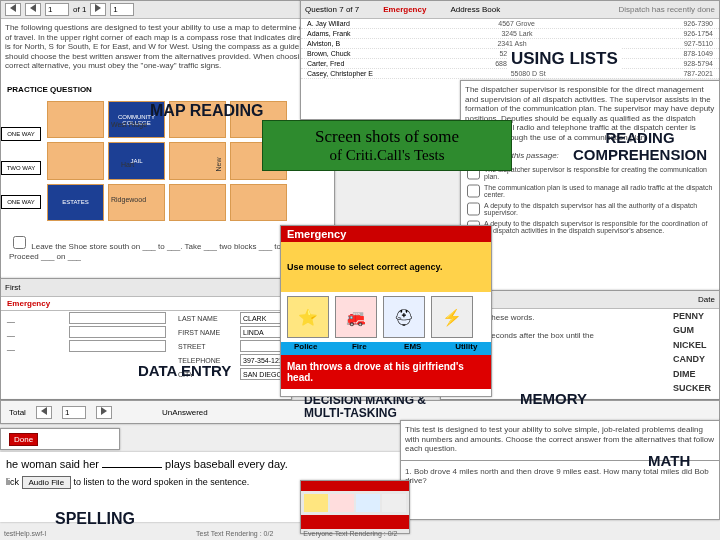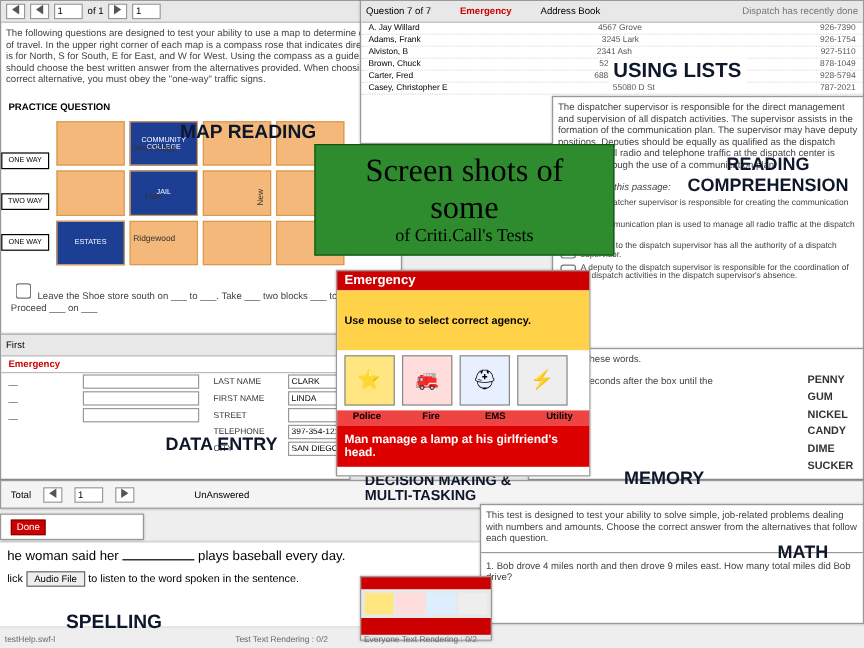--- a/index.html
+++ b/index.html
@@ -17,21 +17,21 @@
   .map-street{position:absolute;font-size:7px;color:#333}
   .sign{position:absolute;left:0;width:40px;height:14px;background:#fff;border:1px solid #000;font-size:6px;display:flex;align-items:center;justify-content:center}
   .list-row{display:flex;justify-content:space-between;font-size:7px;padding:1px 6px;border-bottom:1px dotted #ddd}
   .list-row span:nth-child(2){color:#555}
   .list-row span:nth-child(3){color:#555}
   .green-box{position:absolute;background:#2e8b2e;color:#000;font-family:'Times New Roman',serif;text-align:center;padding:6px 10px;border:1px solid #145214}
   .emer-title{background:#c00;color:#fff;font-weight:bold;padding:2px 6px;font-size:11px}
   .emer-bar{background:#ffd24a;color:#000;font-weight:bold;padding:20px 6px;font-size:9px}
   .emer-icons{display:flex;gap:6px;padding:4px 6px;background:#fff}
   .ico{width:42px;height:42px;border:1px solid #888;background:#eee;display:flex;align-items:center;justify-content:center;font-size:16px;cursor:pointer}
-  .icolbl{display:flex;gap:16px;padding:0 6px 4px;background:#ef4444}
+  .icolbl{display:flex;gap:16px;padding:0 6px 4px;background:#0ea5e9}
   .icolbl span{width:42px;text-align:center;font-size:8px;font-weight:bold}
   .red-alert{background:#d00;color:#fff;font-weight:bold;font-size:10px;padding:6px}
   .divider{height:1px;background:#999;margin:2px 0}
   .form-row{display:flex;gap:2px;align-items:center;padding:1px 6px;font-size:7px}
   .form-row label{width:60px;color:#333}
   .form-row input{flex:1;height:12px;border:1px solid #999;font-size:7px;padding:0 2px}
   .wordcol{position:absolute;right:8px;font-size:9px;font-weight:bold;color:#333;line-height:1.6}
   .check{display:flex;gap:4px;padding:2px 6px;font-size:7px;color:#444}
   .check input{margin:0}
   .spelling-line{font-size:11px;padding:6px}
@@ -197,38 +197,41 @@
       <div class="ico" style="background:#ffdddd">🚒</div>
       <div class="ico" style="background:#e8f0ff">⛑</div>
       <div class="ico" style="background:#eee">⚡</div>
     </div>
     <div class="icolbl">
       <span>Police</span>
       <span>Fire</span>
       <span>EMS</span>
       <span>Utility</span>
     </div>
-    <div class="red-alert">Man manage a lamp at his girlfriend's head.</div>
+    <div class="red-alert">Man throws a drove at his girlfriend's head.</div>
   </div>
 
   <div class="panel" style="left:440px;top:290px;width:280px;height:110px">
+    <div class="toolbar">
+        <span style="margin-left:auto">Date</span>
+      </div>
     <div class="blurb">n memorize these words.</div>
     <div class="blurb">ar here five seconds after the box until the</div>
     <div class="wordcol" style="top:18px">
       <div>PENNY</div>
         <div>GUM</div>
       <div>NICKEL</div>
         <div>CANDY</div>
       <div>DIME</div>
         <div>SUCKER</div>
     </div>
   </div>
 
   <div class="green-box" style="left:262px;top:120px;width:250px;z-index:10">
-    <div style="font-size:27px">Screen shots of some</div>
+    <div style="font-size:17px">Screen shots of some</div>
     <div style="font-size:15px">of Criti.Call's Tests</div>
   </div>
 
   <div class="panel" style="left:0;top:400px;width:720px;height:24px;display:flex;align-items:center;gap:10px;padding:0 8px;background:#f4f4f4">
     <span>Total</span>
     <span class="btn"><span class="tri l"></span></span>
     <input class="input" value="1" style="">
     <span class="btn"><span class="tri r"></span></span>
     <span style="margin-left:40px">UnAnswered</span>
   </div>

